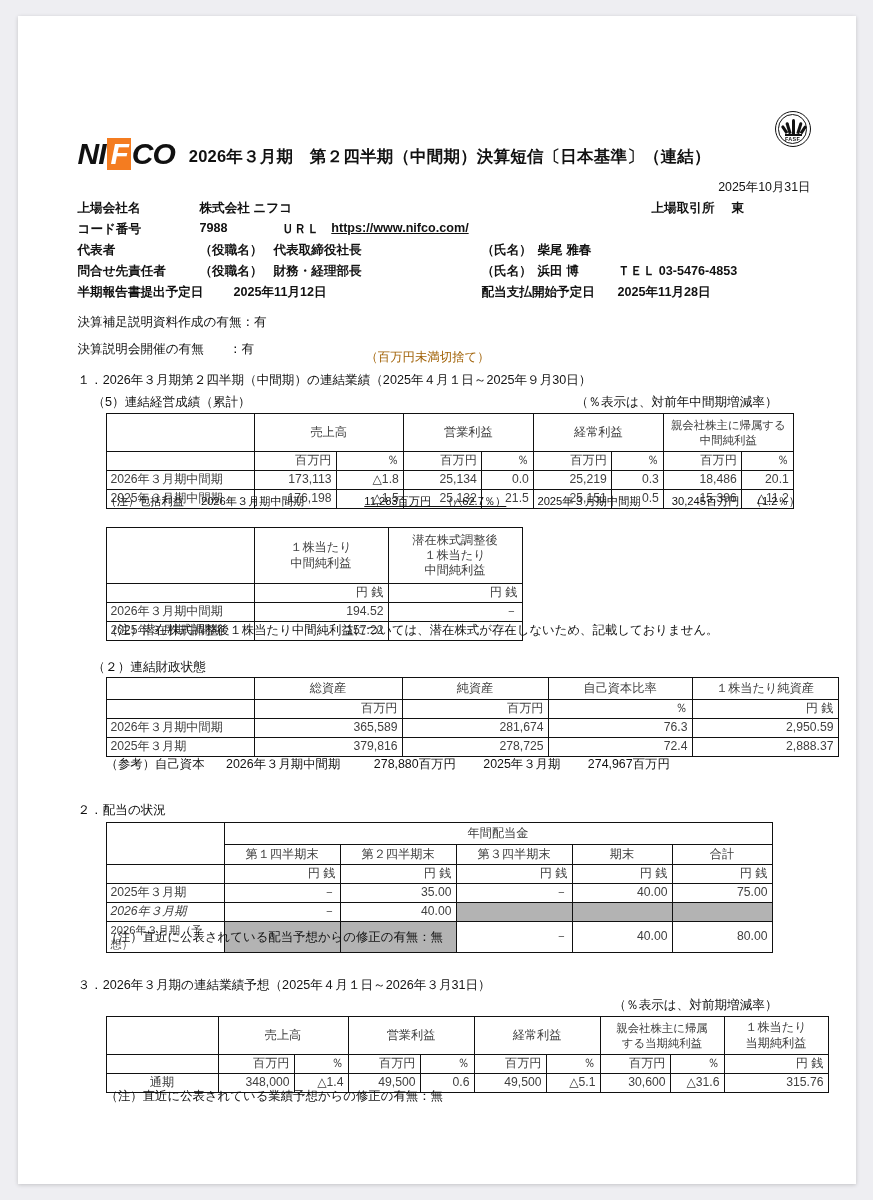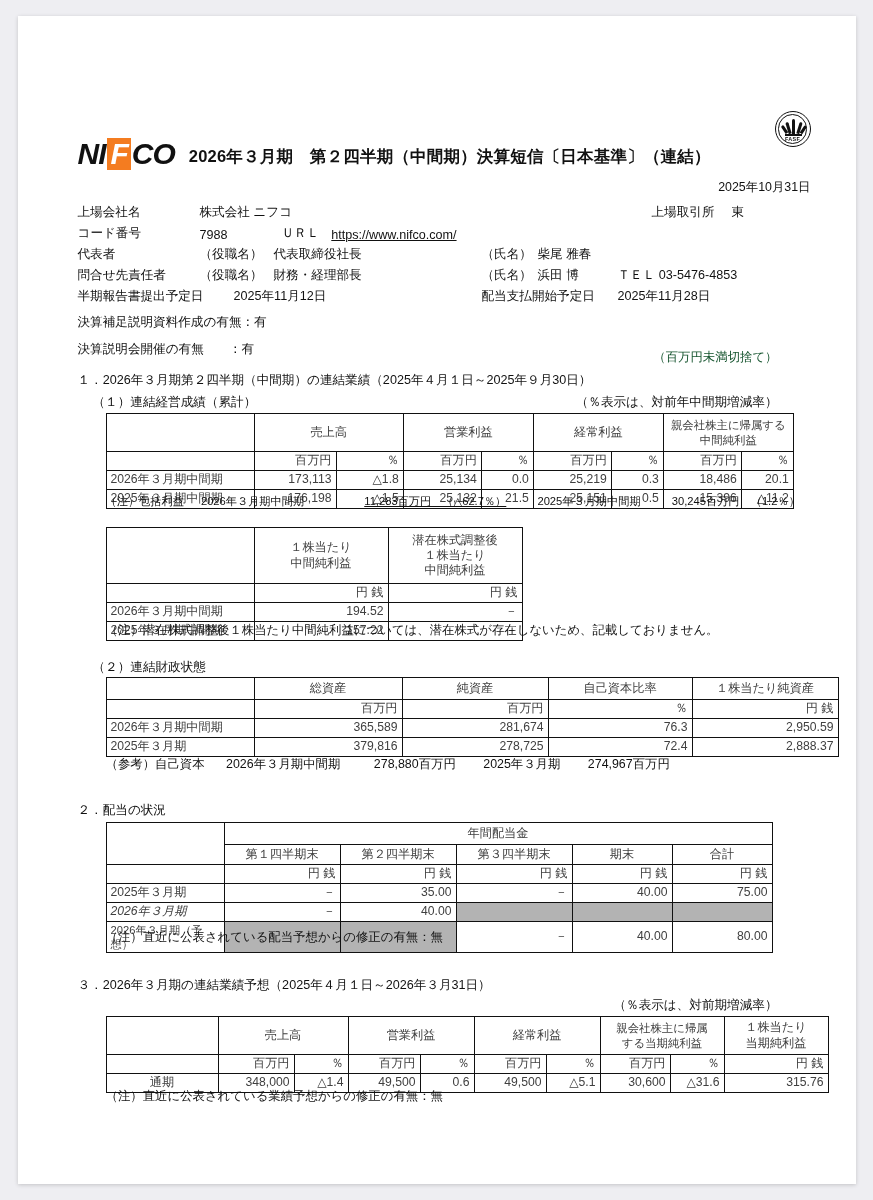--- a/index.html
+++ b/index.html
@@ -70,31 +70,31 @@
     font-size: 16.5px; font-weight: bold; color: #111;
     letter-spacing: 0.2px; padding-bottom: 2px;
   }
 
   .date-right {
     position: absolute; right: 45px; top: 163px;
     font-size: 12.4px; color: #111;
   }
 
   .infoblock { position: absolute; left: 60px; top: 184px; width: 700px; font-size: 12.6px; color: #111; }
-  .inforow { display: flex; height: 21px; align-items: flex-end; }
+  .inforow { display: flex; height: 21px; align-items: flex-start; font-weight: bold; }
   .inforow .lbl { width: 122px; flex: none; }
   .inforow .v1 { width: 60px; flex: none; }
   .u { text-decoration: underline; }
   .mid { width: 336px; flex: none; }
   .sp12 { margin-left: 12px; }
   .sp20 { margin-left: 22px; }
   .inforow2 { display: flex; height: 27px; align-items: baseline; }
 
   
-  .right-note { text-align: right; font-size: 12.4px; color: #14532d; }
+  .right-note { text-align: center; font-size: 12.4px; color: #a16207; }
   .sec-head { font-size: 12.6px; color: #111; }
   .sub-head { font-size: 12.6px; color: #111; }
   .note { font-size: 12.4px; color: #111; }
   .note-sm { font-size: 11.2px; color: #111; }
 
   
   table.fin {
     border-collapse: collapse;
     font-size: 12.2px; color: #404040;
     table-layout: fixed;
@@ -184,21 +184,21 @@
       <span>決算補足説明資料作成の有無：有</span>
     </div>
     <div class="inforow2">
       <span>決算説明会開催の有無　　：有</span>
     </div>
   </div>
 
   <div class="right-note pos" style="left:60px; top:333px; width:700px;">（百万円未満切捨て）</div>
 
   <div class="sec-head pos" style="left:60px; top:356px;">１．2026年３月期第２四半期（中間期）の連結業績（2025年４月１日～2025年９月30日）</div>
-  <div class="sub-head pos" style="left:75px; top:378px;">（１）連結経営成績（累計）</div>
+  <div class="sub-head pos" style="left:75px; top:378px;">（5）連結経営成績（累計）</div>
   <div class="sub-head pos" style="left:60px; top:378px; width:700px; text-align:right;">（％表示は、対前年中間期増減率）</div>
 
   <div class="tbl-wrap" style="left:88px; top:397px;">
     <table class="fin">
       <colgroup>
         <col style="width:148px">
           <col style="width:82px">
           <col style="width:52px">
         <col style="width:78px">
           <col style="width:52px">

